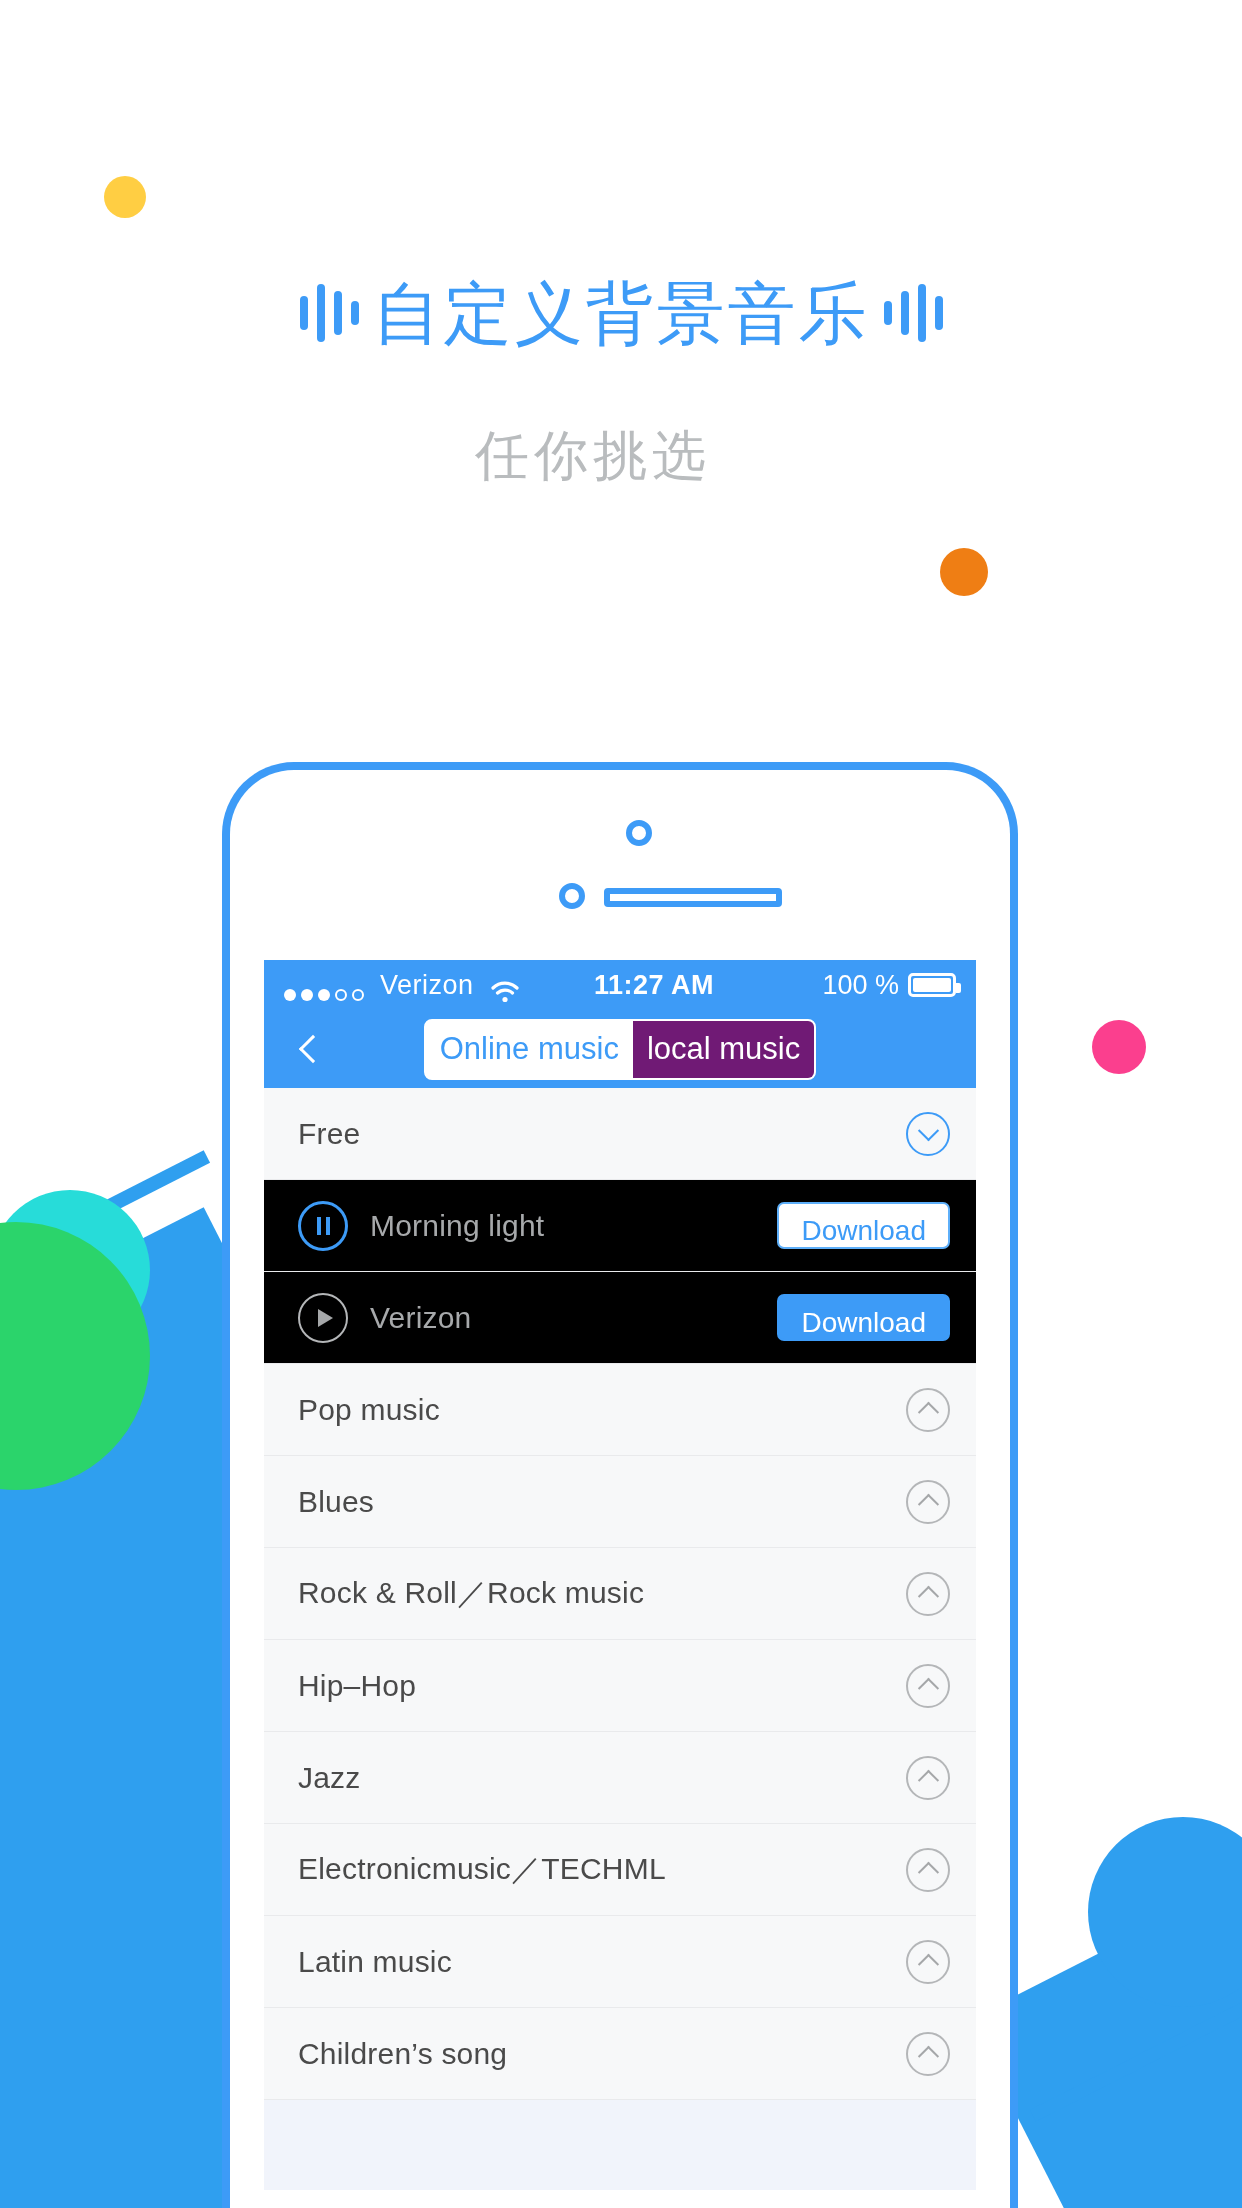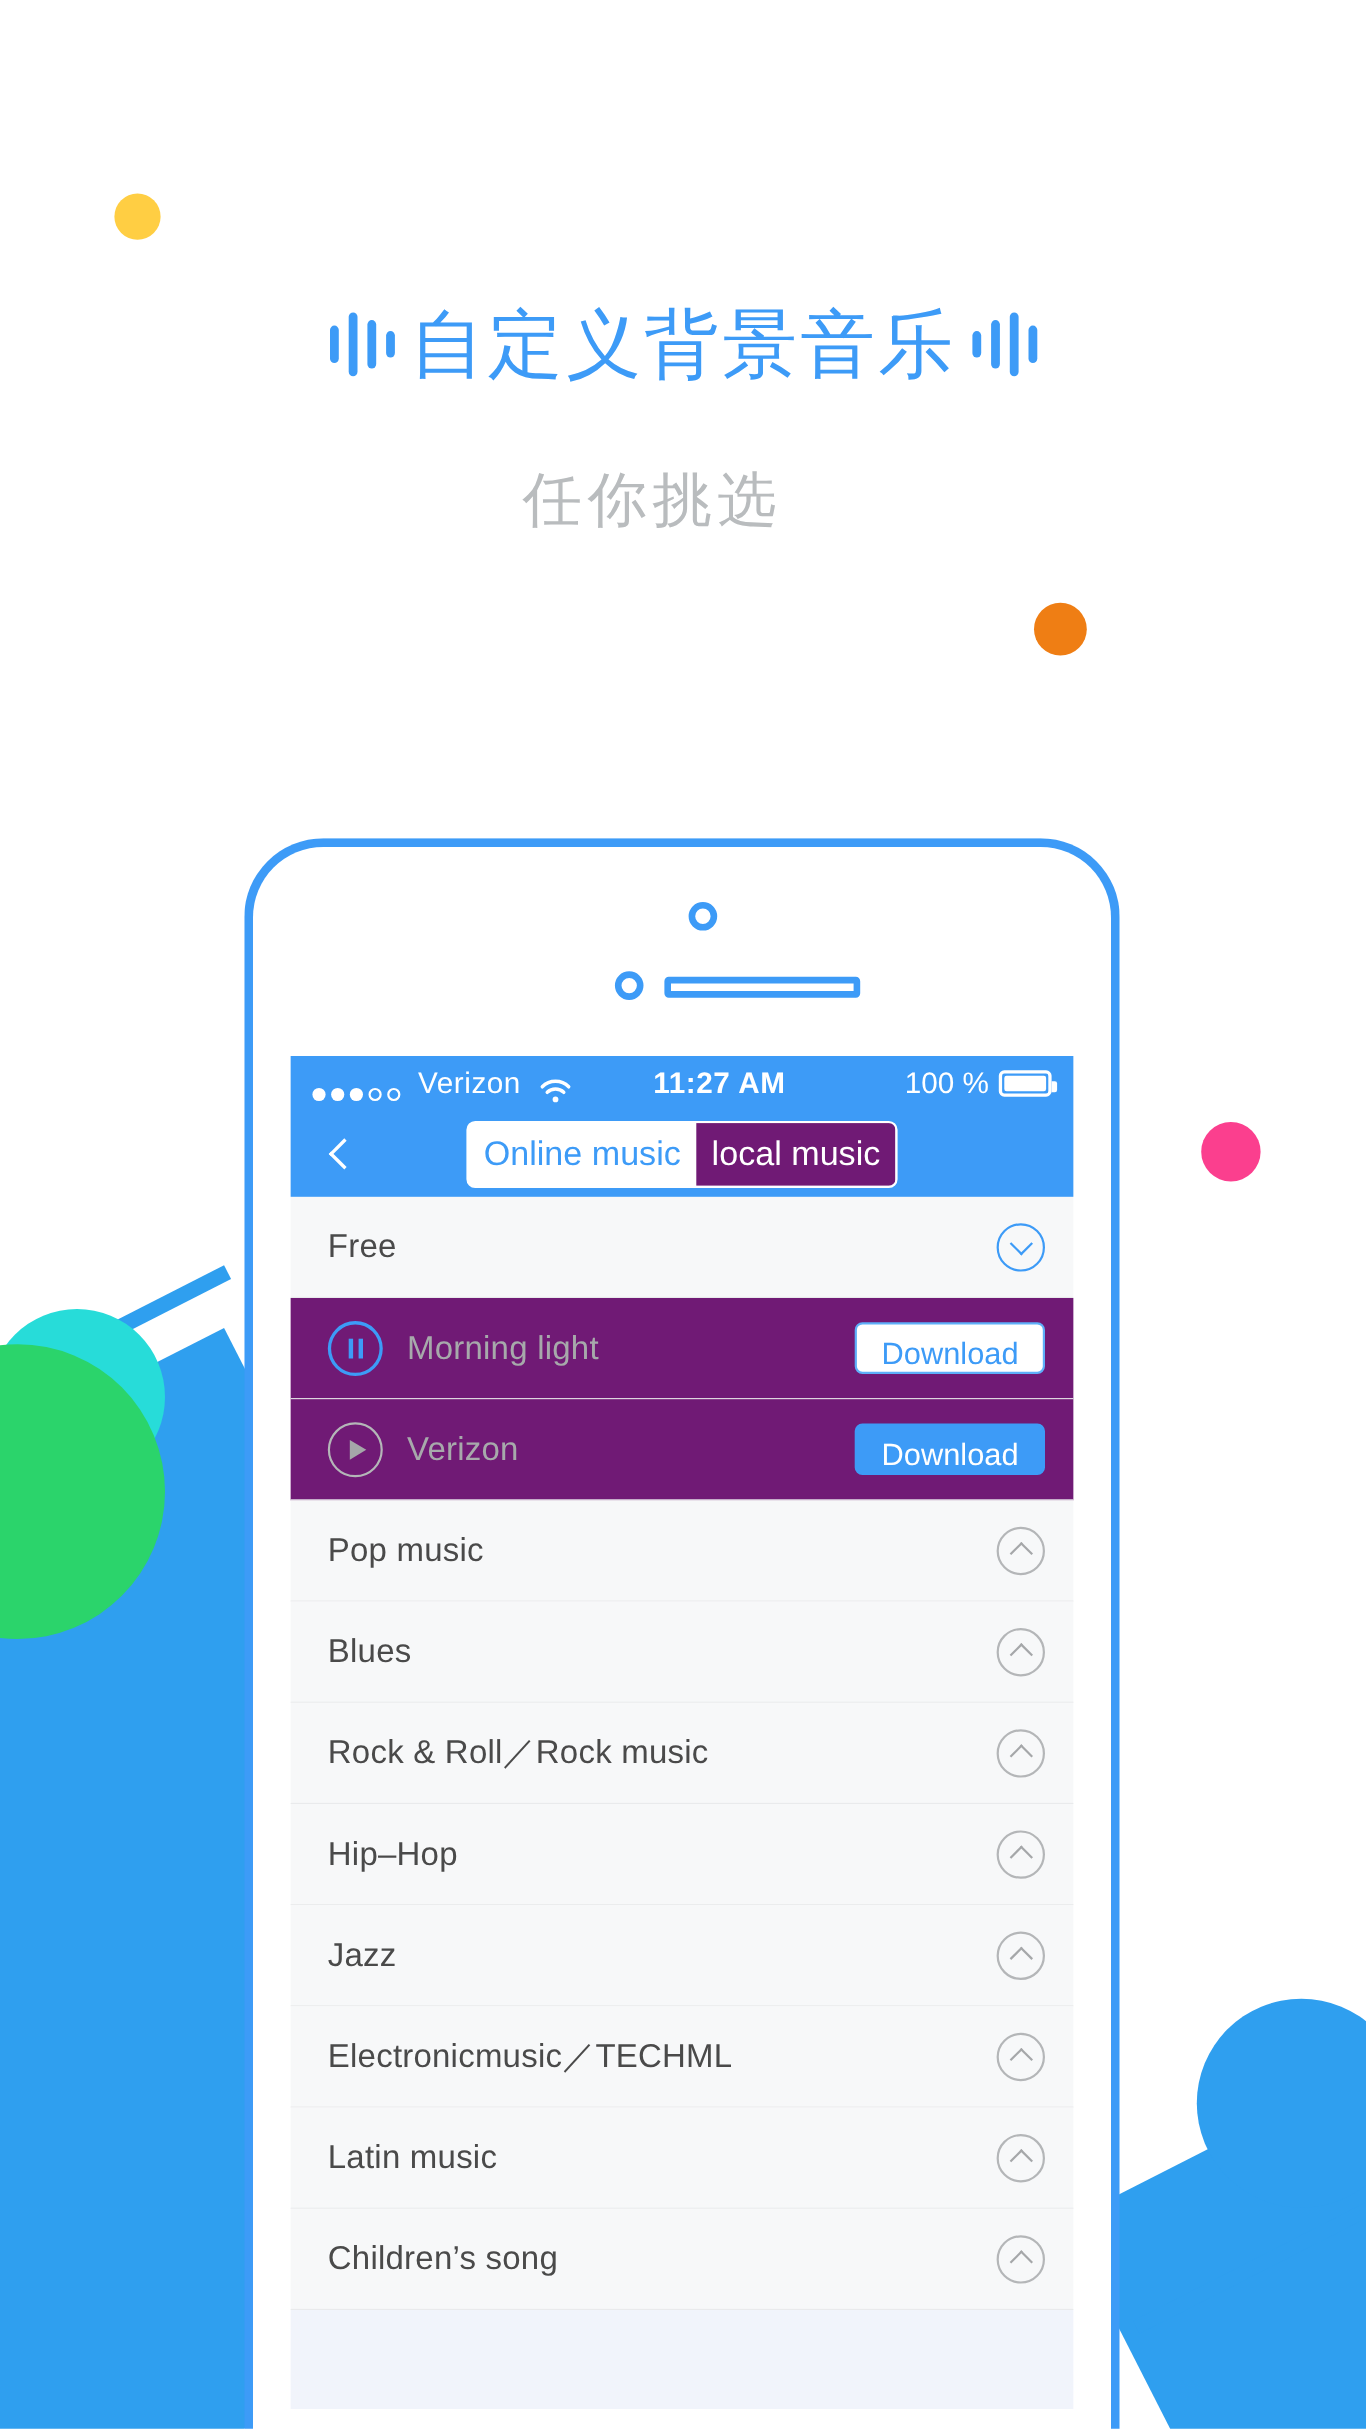--- a/index.html
+++ b/index.html
@@ -329,21 +329,21 @@
   .row {
     height: 92px;
     display: flex;
     align-items: center;
     padding: 0 26px 0 34px;
     box-sizing: border-box;
     border-bottom: 1px solid #e9eaec;
     cursor: pointer;
   }
   .row.shaded { background: #f7f8f9; }
-  .row.white  { background: #701a75; }
+  .row.white  { background: #000000; }
   .row-label {
     font-size: 30px;
     color: #4a4a4a;
     letter-spacing: 0.2px;
     flex: 1;
     white-space: nowrap;
   }
   .row-label.muted { color: #a7a9ab; }
 
   

